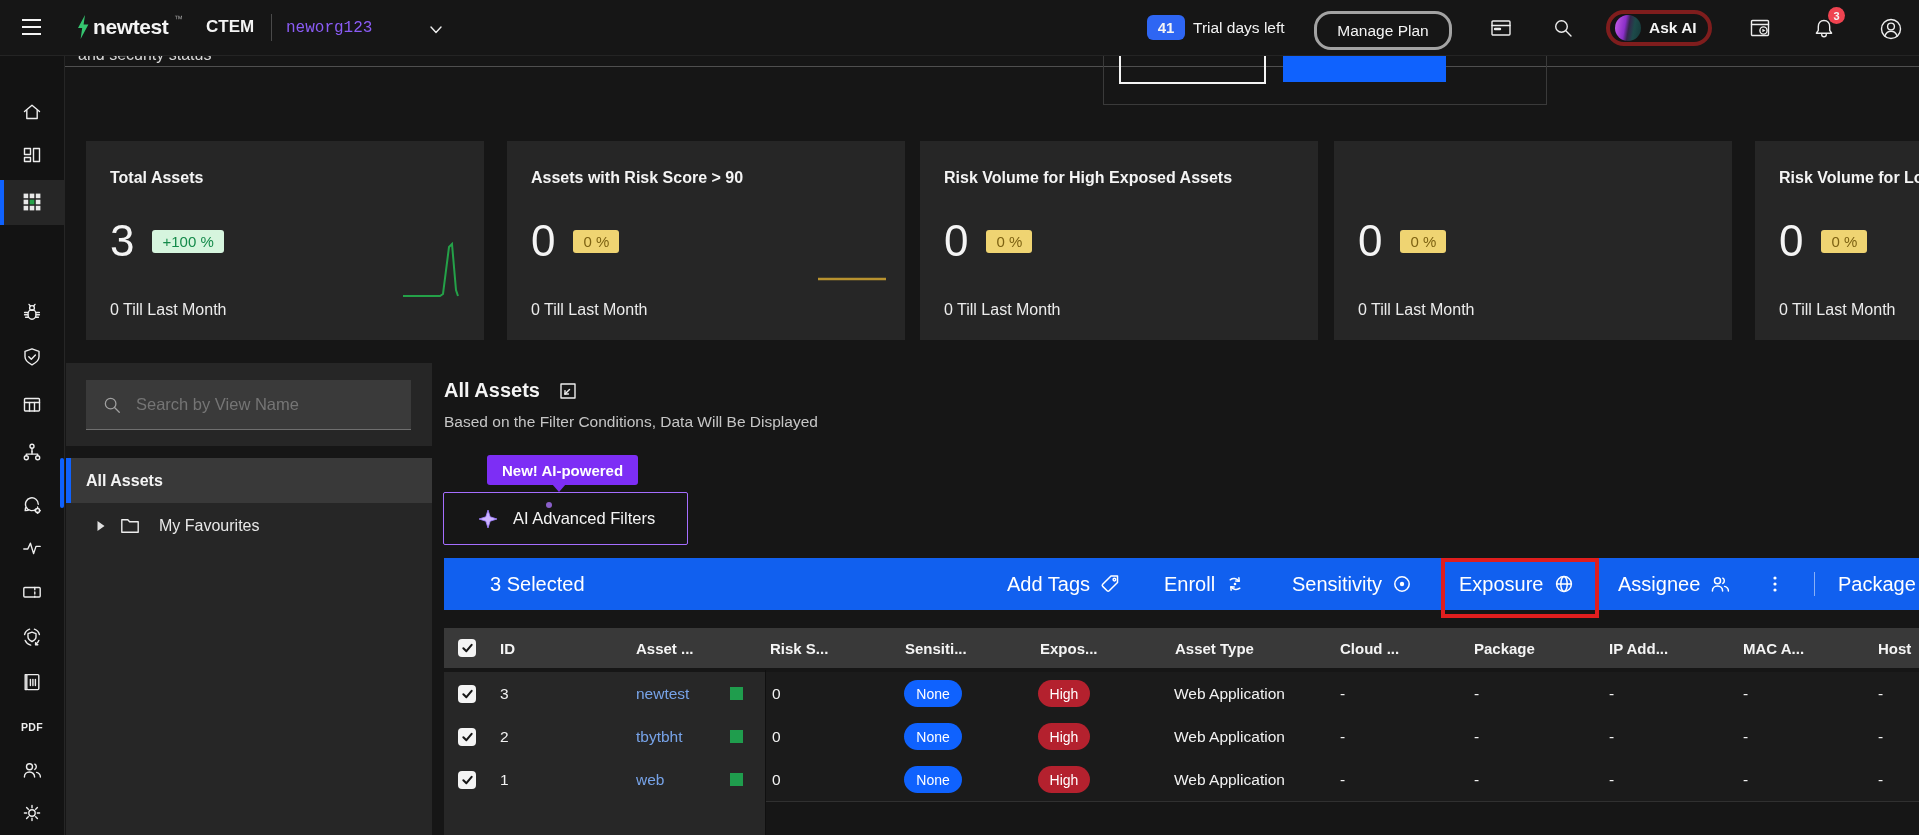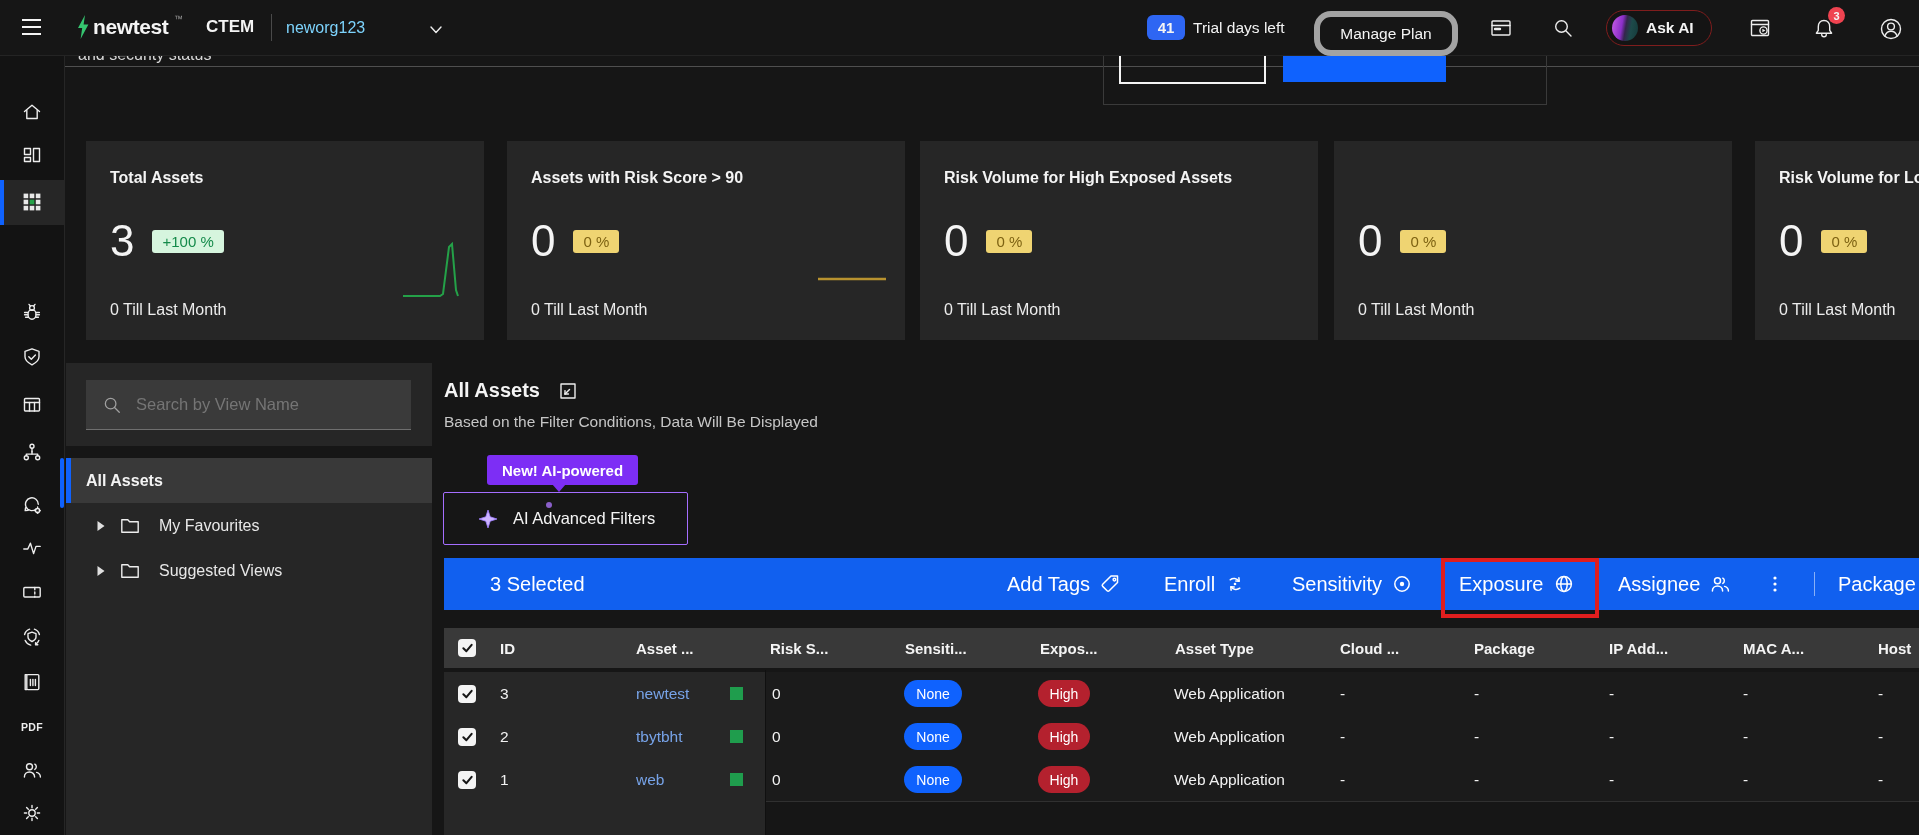--- a/index.html
+++ b/index.html
@@ -4,22 +4,22 @@
 <title>Strobes CTEM</title>
 <style>
   html,body{margin:0;padding:0;background:#161616;width:1919px;height:835px;overflow:hidden;
     font-family:"Liberation Sans",sans-serif;color:#f4f4f4;-webkit-font-smoothing:antialiased;}
   .abs{position:absolute;}
   .flexc{display:flex;align-items:center;}
   svg.st{stroke:#ededed;fill:none;stroke-width:1.4;stroke-linecap:round;stroke-linejoin:round;}
   svg.stb{stroke:#fff;fill:none;stroke-width:1.5;stroke-linecap:round;stroke-linejoin:round;}
   
   #topnav{position:absolute;left:0;top:0;width:1919px;height:55px;background:#161616;border-bottom:1px solid #242424;z-index:30;}
-  .navtxt{font-size:16px;color:#7dd3fc;}
-  .pillbtn{border:6px solid #a3a3a3;border-radius:17px;height:33px;display:flex;align-items:center;justify-content:center;font-size:15.5px;color:#f4f4f4;background:transparent;}
+  .navtxt{font-size:16px;color:#8b5cf6;font-family:Liberation Mono, monospace;}
+  .pillbtn{border:3px solid #a3a3a3;border-radius:17px;height:33px;display:flex;align-items:center;justify-content:center;font-size:15.5px;color:#f4f4f4;background:transparent;}
   
   #sidebar{position:absolute;left:0;top:55px;width:64px;height:780px;background:#131313;border-right:1px solid #262626;z-index:25;}
   .sic{position:absolute;left:21px;width:22px;height:22px;}
   
   .card{position:absolute;top:141px;height:199px;width:398px;background:#262626;}
   .ctitle{position:absolute;left:24px;top:26px;width:295px;font-size:16px;font-weight:700;line-height:1.35;color:#f4f4f4;}
   .cnumrow{position:absolute;left:24px;top:72px;height:56px;display:flex;align-items:center;gap:18px;}
   .cnum{font-size:44px;font-weight:300;color:#f4f4f4;}
   .cbadge{font-size:15px;padding:3px 10px;border-radius:3px;white-space:nowrap;}
   .badge-pos{background:#d6f5de;color:#148a4a;}
@@ -81,21 +81,21 @@
         <line x1="6" y1="12" x2="11" y2="12" stroke-width="2.4"></line>
       </svg>
   </div>
   <div class="abs" style="left:1552px;top:17px;">
     <svg class="st" width="22" height="22" viewBox="0 0 22 22">
         <circle cx="9.5" cy="9.5" r="5.8"></circle>
         <line x1="13.8" y1="13.8" x2="19" y2="19"></line>
       </svg>
   </div>
 
-  <div class="abs flexc" style="left:1606px;top:10px;width:106px;height:36px;border:1px solid #7f1d1d;border-radius:18px;background:#141414;gap:8px;padding-left:5px;box-sizing:border-box;">
+  <div class="abs flexc" style="left:1606px;top:10px;width:106px;height:36px;border:4px solid #7f1d1d;border-radius:18px;background:#141414;gap:8px;padding-left:5px;box-sizing:border-box;">
     <div style="width:26px;height:26px;border-radius:50%;background:linear-gradient(100deg,#c95fe8 0%,#8b2fc9 38%,#35254d 52%,#1d4a4a 70%,#153a3a 100%);"></div>
     <span style="font-size:15.5px;font-weight:700;">Ask AI</span>
   </div>
 
   <div class="abs" style="left:1748px;top:17px;">
     <svg class="st" width="24" height="22" viewBox="0 0 24 22">
         <rect x="3.5" y="3.5" width="17" height="15" rx="1"></rect>
         <line x1="3.5" y1="7.5" x2="20.5" y2="7.5"></line>
         <circle cx="15.5" cy="13.5" r="3.6"></circle>
         <polygon points="14.4,11.8 17.4,13.5 14.4,15.2" fill="#ededed" stroke="none"></polygon>
@@ -308,29 +308,20 @@
     <span style="margin-left:20px;font-weight:700;font-size:16px;">All Assets</span>
   </div>
   <div class="folder-row" style="top:45px;">
     <svg width="10" height="12" viewBox="0 0 10 12" style="margin-left:30px;flex:none;">
         <polygon points="1.5,1 8.5,6 1.5,11" fill="#e0e0e0"></polygon>
       </svg>
     <svg class="st" width="22" height="22" viewBox="0 0 22 22" style="margin-left:13px;flex:none;">
         <path d="M2.8 4.8h6l1.8 2h8.6v10.4H2.8z"></path>
       </svg>
     <span style="margin-left:18px;">My Favourites</span>
-  </div>
-  <div class="folder-row" style="top:90px;">
-    <svg width="10" height="12" viewBox="0 0 10 12" style="margin-left:30px;flex:none;">
-        <polygon points="1.5,1 8.5,6 1.5,11" fill="#e0e0e0"></polygon>
-      </svg>
-    <svg class="st" width="22" height="22" viewBox="0 0 22 22" style="margin-left:13px;flex:none;">
-        <path d="M2.8 4.8h6l1.8 2h8.6v10.4H2.8z"></path>
-      </svg>
-    <span style="margin-left:18px;">Suggested Views</span>
   </div>
 </div>
 
 <div class="abs flexc" style="left:444px;top:379px;gap:18px;">
   <span style="font-size:20px;font-weight:700;">All Assets</span>
   <svg class="st" width="20" height="20" viewBox="0 0 20 20">
       <rect x="3" y="3" width="14" height="14"></rect>
       <polyline points="7,13 7,9.6"></polyline>
       <polyline points="7,13 10.4,13"></polyline>
       <line x1="7" y1="13" x2="11.5" y2="8.5"></line>

